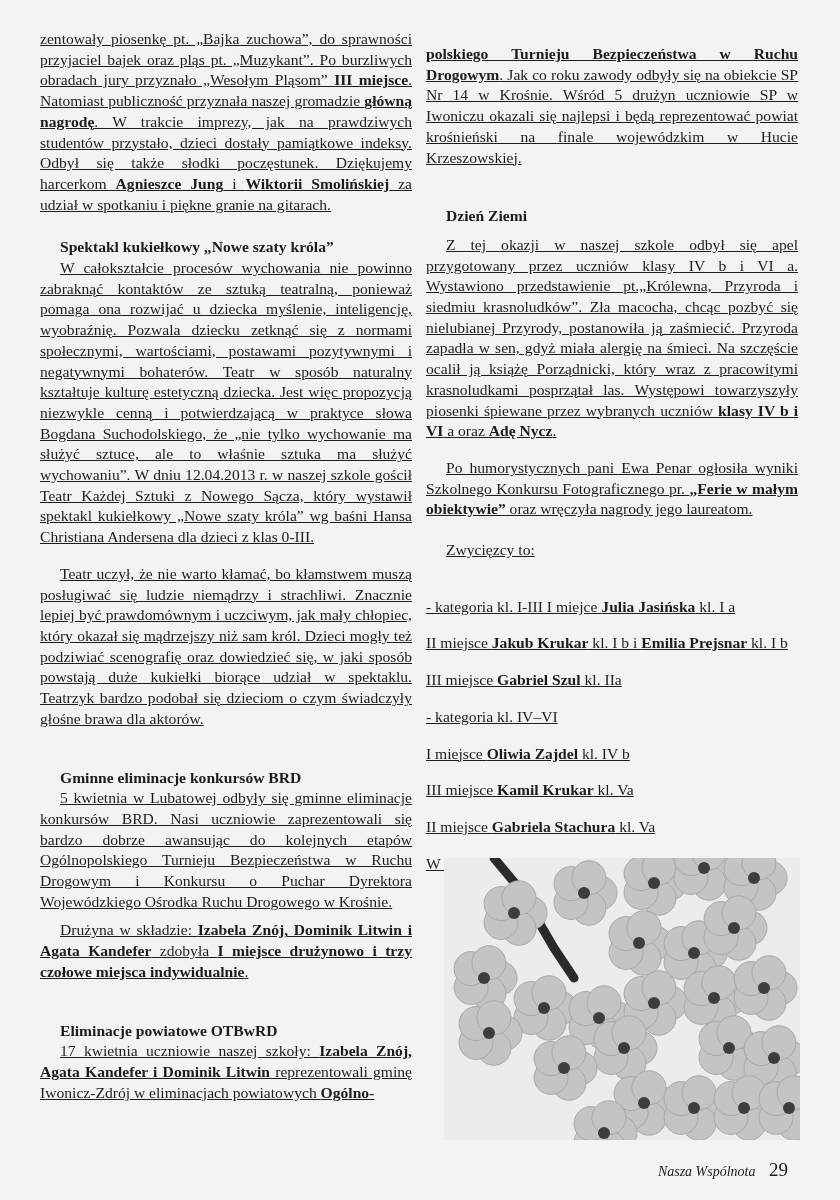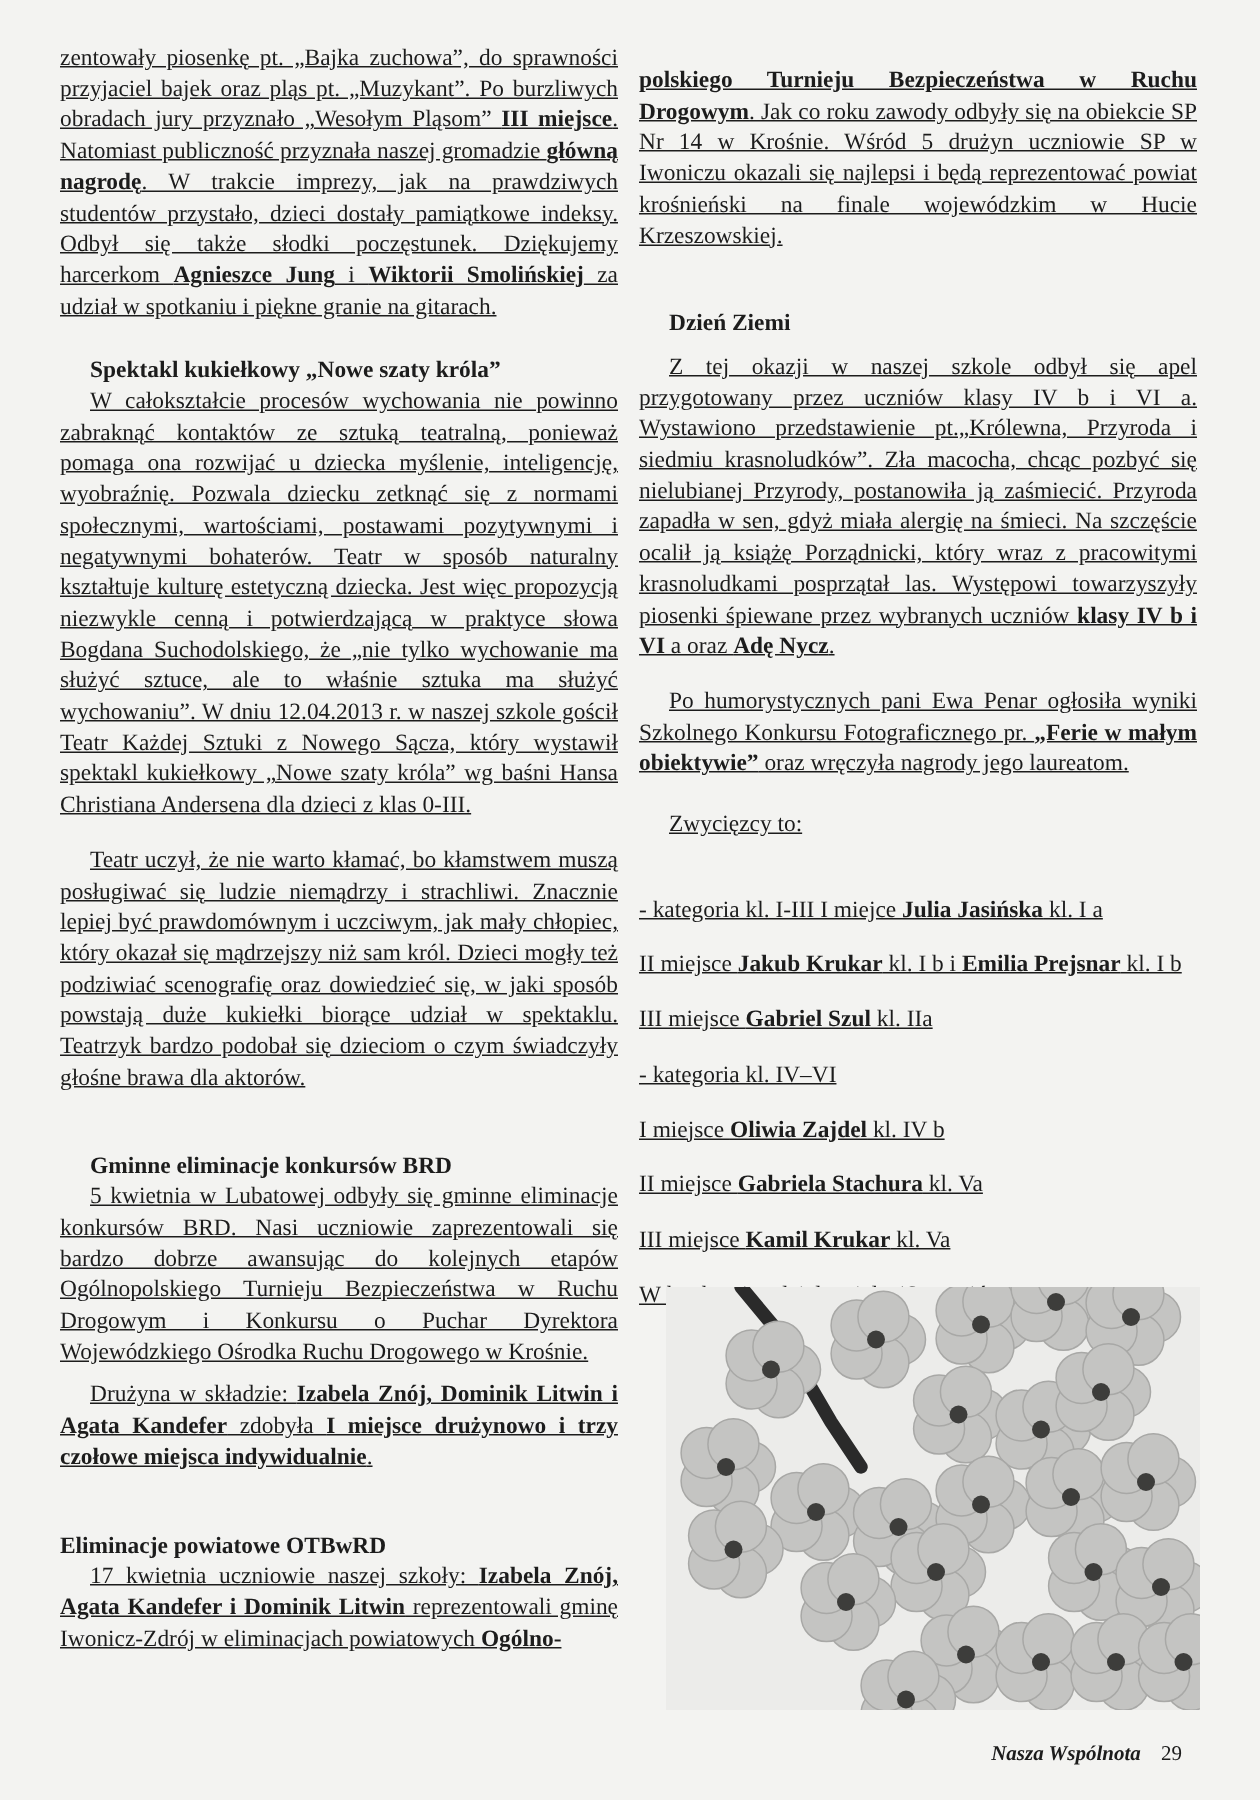--- a/index.html
+++ b/index.html
@@ -20,38 +20,38 @@
       hyphens: none;
     }
     .col-left { left: 40px; top: 29px; }
     .col-right { left: 426px; top: 44px; }
     p { margin: 0; text-indent: 20px; text-decoration: underline; }
     p.noindent { text-indent: 0; }
     h3 {
       margin: 0; font-size: 15.6px; font-weight: bold; line-height: 20.7px;
       text-indent: 20px;
     }
-    h3.noindent { text-indent: 0; }
+    h3.noindent { text-indent: 0; margin-left: 20px; }
     .gap-l { height: 22px; }
     .gap-xl { height: 38px; }
     .gap-m { height: 20px; }
     .gap-s { height: 8px; }
     b { font-weight: bold; }
     .winners p { text-indent: 0; text-align: left; margin-top: 16px; }
     .photo {
       position: absolute; left: 444px; top: 858px; width: 356px; height: 282px;
       background: #eeeeec; overflow: hidden;
     }
     .photo svg { display: block; }
     .footer {
       position: absolute; right: 52px; top: 1160px;
       font-size: 14px; line-height: 20px;
     }
-    .footer .mag { font-style: italic; font-weight: bold; }
-    .footer .num { font-size: 14px; margin-left: 10px; }
+    .footer .mag { font-style: italic; font-weight: normal; }
+    .footer .num { font-size: 19px; margin-left: 10px; }
   </style>
 </head>
 <body>
 
 <div class="page">
 
   <div class="col col-left">
     <p class="noindent"><span>zentowały piosenkę pt. „Bajka zuchowa”, do sprawności przyjaciel bajek oraz pląs pt. „Muzykant”. Po burzliwych obradach jury przyznało „Wesołym Pląsom” </span><b>III miejsce</b><span>. Natomiast publiczność przyznała naszej gromadzie </span><b>główną nagrodę</b><span>. W trakcie imprezy, jak na prawdziwych studentów przystało, dzieci dostały pamiątkowe indeksy. Odbył się także słodki poczęstunek. Dziękujemy harcerkom </span><b>Agnieszce Jung</b><span> i </span><b>Wiktorii Smolińskiej</b><span> za udział w spotkaniu i piękne granie na gitarach.</span></p>
     <div class="gap-l"></div>
     <h3>Spektakl kukiełkowy „Nowe szaty króla”</h3>
@@ -80,22 +80,22 @@
     <p><span>Po humorystycznych pani Ewa Penar ogłosiła wyniki Szkolnego Konkursu Fotograficznego pr. </span><b>„Ferie w małym obiektywie”</b><span> oraz wręczyła nagrody jego laureatom.</span></p>
     <div class="gap-m"></div>
     <p>Zwycięzcy to:</p>
     <div class="gap-m"></div>
     <div class="winners">
       <p><span>- kategoria kl. I-III I miejce </span><b>Julia Jasińska</b><span> kl. I a</span></p>
       <p><span>II miejsce </span><b>Jakub Krukar</b><span> kl. I b i </span><b>Emilia Prejsnar</b><span> kl. I b</span></p>
       <p><span>III miejsce </span><b>Gabriel Szul</b><span> kl. IIa</span></p>
       <p><span>- kategoria kl. IV–VI</span></p>
       <p><span>I miejsce </span><b>Oliwia Zajdel</b><span> kl. IV b</span></p>
+      <p><span>III miejsce </span><b>Kamil Krukar</b><span> kl. Va</span></p>
       <p><span>II miejsce </span><b>Gabriela Stachura</b><span> kl. Va</span></p>
-      <p><span>III miejsce </span><b>Kamil Krukar</b><span> kl. Va</span></p>
       <p><span>W konkursie udział wzięło 13 uczniów.</span></p>
     </div>
   </div>
 
   <div class="photo">
     <svg width="356" height="282" viewBox="0 0 356 282">
       <rect x="0" y="0" width="356" height="282" fill="#ececea"></rect>
       <path d="M50 0 L75 30 L110 90 L130 120" stroke="#2a2a2a" stroke-width="9" fill="none" stroke-linecap="round"></path>
       <path d="M160 200 L200 230" stroke="#3a3a3a" stroke-width="5" fill="none"></path>
       <g id="flowers">

